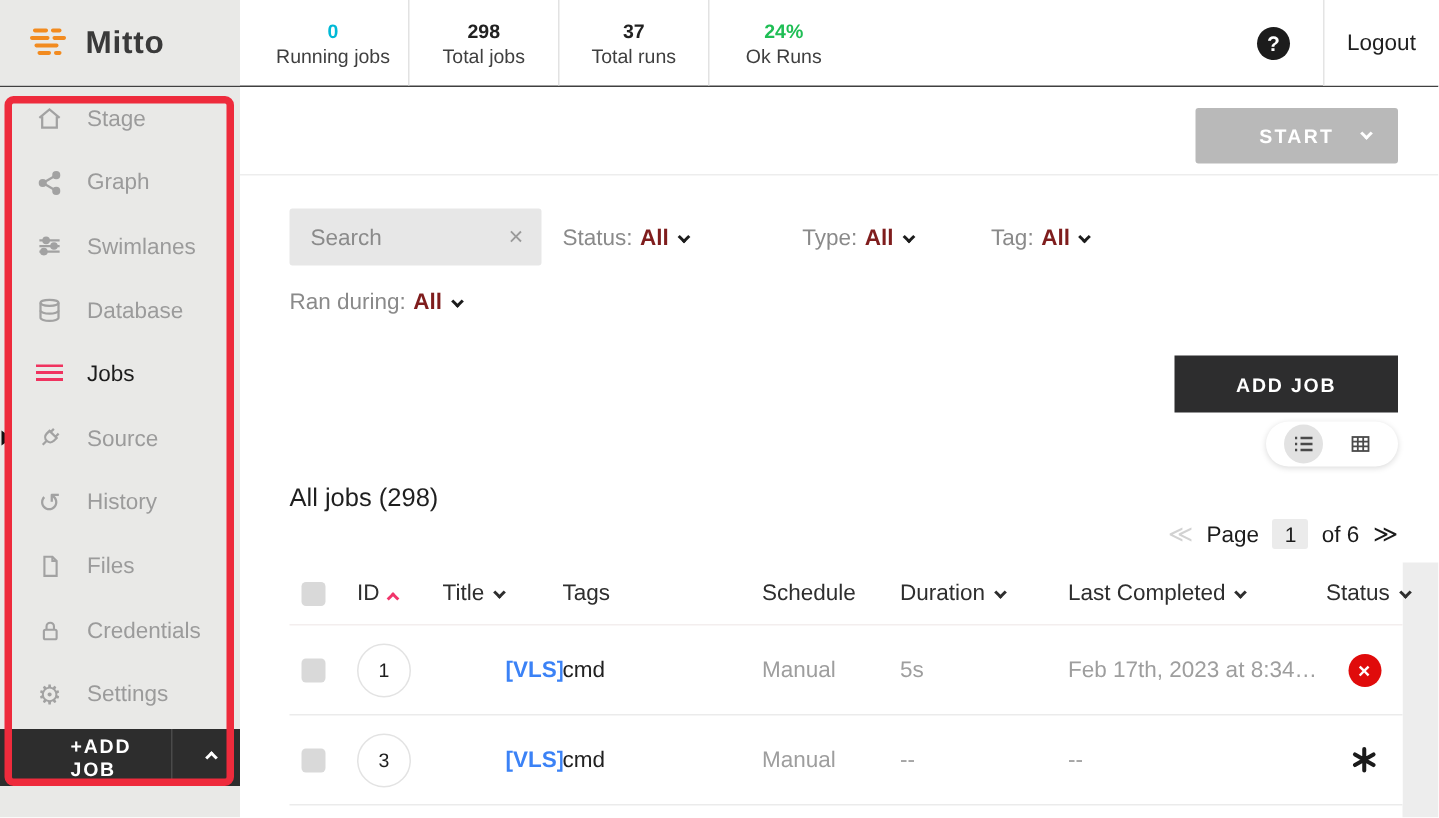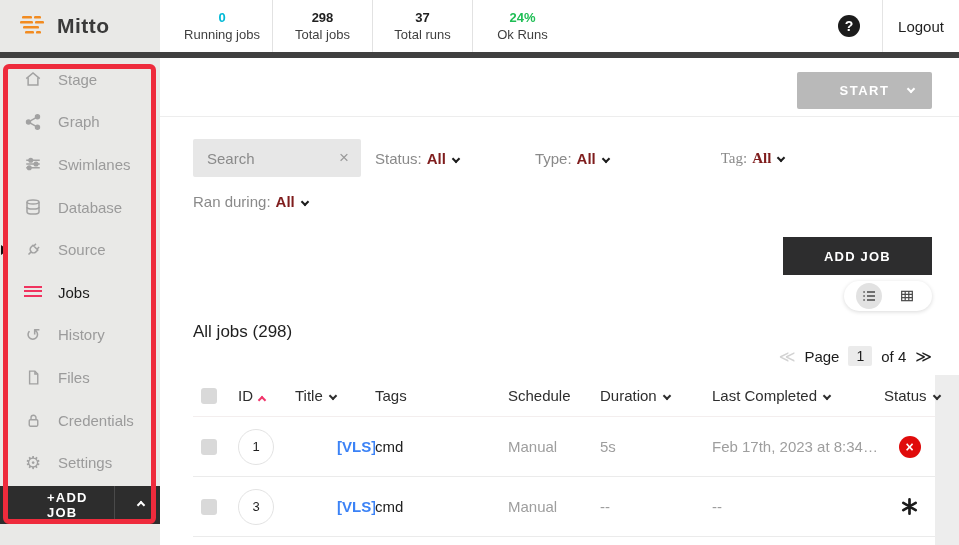--- a/index.html
+++ b/index.html
@@ -4,21 +4,21 @@
 <style>
   * { margin:0; padding:0; box-sizing:border-box; }
   html,body { width:959px; height:545px; overflow:hidden; }
   body { font-family:"Liberation Sans","DejaVu Sans",sans-serif; background:#fff; position:relative; color:#212121; }
 
   
   .chev { display:inline-block; width:6px; height:6px; border-right:2px solid currentColor; border-bottom:2px solid currentColor; transform:rotate(45deg); margin-left:7px; vertical-align:2px; }
   .chev.up { transform:rotate(-135deg); vertical-align:-2px; }
 
   
-  .header { position:absolute; top:0; left:0; right:0; height:58px; background:#fff; border-bottom:6px solid #404040; display:flex; align-items:stretch; z-index:5; }
+  .header { position:absolute; top:0; left:0; right:0; height:58px; background:#fff; border-bottom:1px solid #404040; display:flex; align-items:stretch; z-index:5; }
   .brand { width:160px; background:#e9e9e7; display:flex; align-items:center; padding-left:20px; gap:9px; flex:none; }
   .brand-name { font-size:21px; font-weight:bold; color:#3a3a3a; letter-spacing:.5px; }
   .stats { display:flex; margin-left:12px; }
   .stat { width:100px; text-align:center; display:flex; flex-direction:column; justify-content:center; gap:2px; }
   .stat + .stat { border-left:1px solid #e2e2e2; }
   .stat-value { font-size:13px; font-weight:bold; color:#212121; }
   .stat-value.cyan { color:#00b9d6; }
   .stat-value.green { color:#1fbe55; }
   .stat-label { font-size:13px; color:#3f3f3f; }
   .header-right { margin-left:auto; display:flex; align-items:center; height:100%; }
@@ -51,21 +51,21 @@
   .filter-row.second { margin-top:16px; }
   .search-box { width:168px; height:38px; background:#e7e7e7; border-radius:2px; display:flex; align-items:center; padding:0 12px 0 14px; }
   .search-box input { flex:1; border:none; background:transparent; outline:none; font-size:15px; font-family:inherit; color:#333; min-width:0; }
   .search-box input::placeholder { color:#8a8a8a; }
   .search-clear { color:#9a9a9a; font-size:17px; cursor:pointer; }
   .dd { font-size:15px; color:#8a8a8a; cursor:pointer; white-space:nowrap; }
   .dd b { color:#7f1d1d; font-weight:bold; margin-left:5px; }
   .dd .chev { color:#1c1c1c; }
   .dd.status { margin-left:14px; }
   .dd.type { margin-left:76px; }
-  .dd.tag { margin-left:112px;font-family:Liberation Serif, serif; }
+  .dd.tag { margin-left:52px; }
 
   .add-job-main { position:absolute; top:179px; right:27px; width:149px; height:38px; background:#2d2d2e; border:none; color:#fff; font-size:13px; font-weight:bold; letter-spacing:1.2px; cursor:pointer; font-family:inherit; }
   .view-toggle { position:absolute; top:223px; right:27px; width:88px; height:30px; background:#fff; border-radius:15px; box-shadow:0 1px 4px rgba(0,0,0,.15); display:flex; align-items:center; justify-content:space-evenly; }
   .vt-btn { width:26px; height:26px; border-radius:50%; display:flex; align-items:center; justify-content:center; color:#4a4a4a; cursor:pointer; }
   .vt-btn.active { background:#e2e2e2; }
 
   .jobs-heading { position:absolute; top:264px; left:33px; font-size:17px; color:#1f1f1f; }
   .pagination { position:absolute; top:288px; right:27px; display:flex; align-items:center; gap:9px; font-size:15px; color:#1c1c1c; }
   .pg-prev { color:#d2d2d2; font-size:16px; cursor:default; }
   .pg-next { color:#1c1c1c; font-size:16px; cursor:pointer; }
@@ -168,37 +168,37 @@
     <span class="ic">
       <svg width="18" height="18" viewBox="0 0 24 24" fill="none" stroke="currentColor" stroke-width="2">
           <ellipse cx="12" cy="5.2" rx="8" ry="2.7"></ellipse>
           <path d="M4 5.2v13.3c0 1.5 3.6 2.8 8 2.8s8-1.3 8-2.8V5.2"></path>
           <path d="M4 12c0 1.5 3.6 2.8 8 2.8s8-1.3 8-2.8"></path>
         </svg>
     </span>
     <span>Database</span>
   </div>
 
+  <div class="side-item active">
+    <span class="ic">
+        <span class="stripes"></span>
+      </span>
+    <span>Jobs</span>
+  </div>
+
   <div class="side-item">
     <span class="src-caret"></span>
     <span class="ic">
       <svg width="18" height="18" viewBox="0 0 24 24" fill="none" stroke="currentColor" stroke-width="2">
           <g transform="rotate(45 12 12)">
             <path d="M9 3.5v4M15 3.5v4M7.5 7.5h9v3.5a4.5 4.5 0 0 1-9 0zM12 15.5v5"></path>
           </g>
         </svg>
     </span>
     <span>Source</span>
-  </div>
-
-  <div class="side-item active">
-    <span class="ic">
-        <span class="stripes"></span>
-      </span>
-    <span>Jobs</span>
   </div>
 
   <div class="side-item">
     <span class="ic glyph-ic">↺</span>
     <span>History</span>
   </div>
 
   <div class="side-item">
     <span class="ic">
       <svg width="17" height="17" viewBox="0 0 24 24" fill="none" stroke="currentColor" stroke-width="2">
@@ -282,21 +282,21 @@
         </svg>
     </span>
   </div>
 
   <div class="jobs-heading">All jobs (298)</div>
 
   <div class="pagination">
     <span class="pg-prev">≪</span>
     <span>Page</span>
     <span class="pg-box">1</span>
-    <span>of 4</span>
+    <span>of 6</span>
     <span class="pg-next">≫</span>
   </div>
 
   <div class="gutter"></div>
 
   <div class="jobs-table">
     <div class="t-row t-head">
       <span class="cb"></span>
       <span class="col-head"><span>ID</span><span class="sort-caret-up"></span></span>
       <span class="col-head"><span>Title</span><span class="chev"></span></span>

